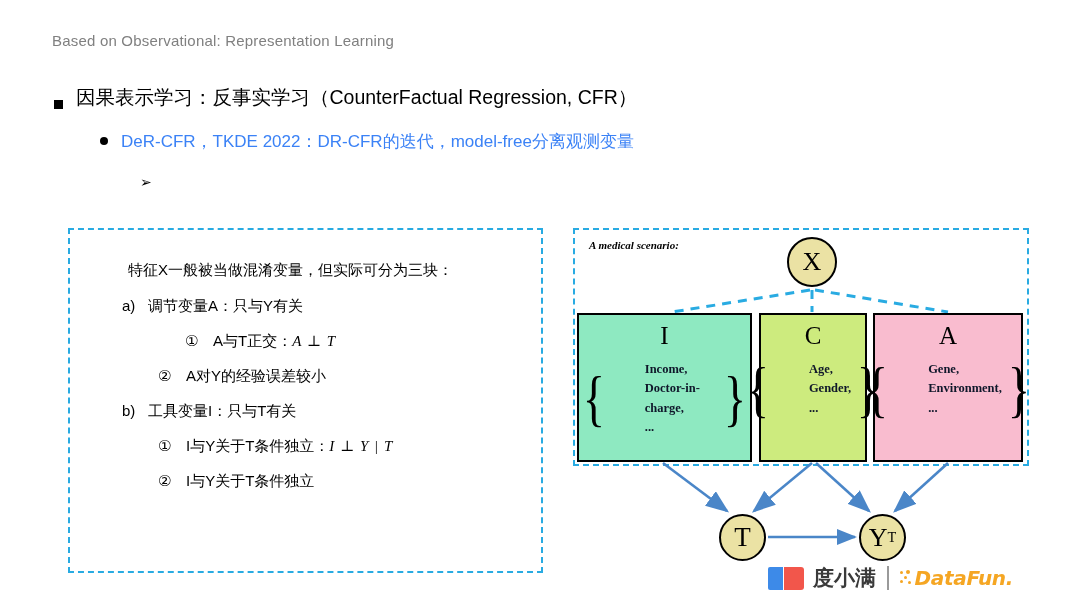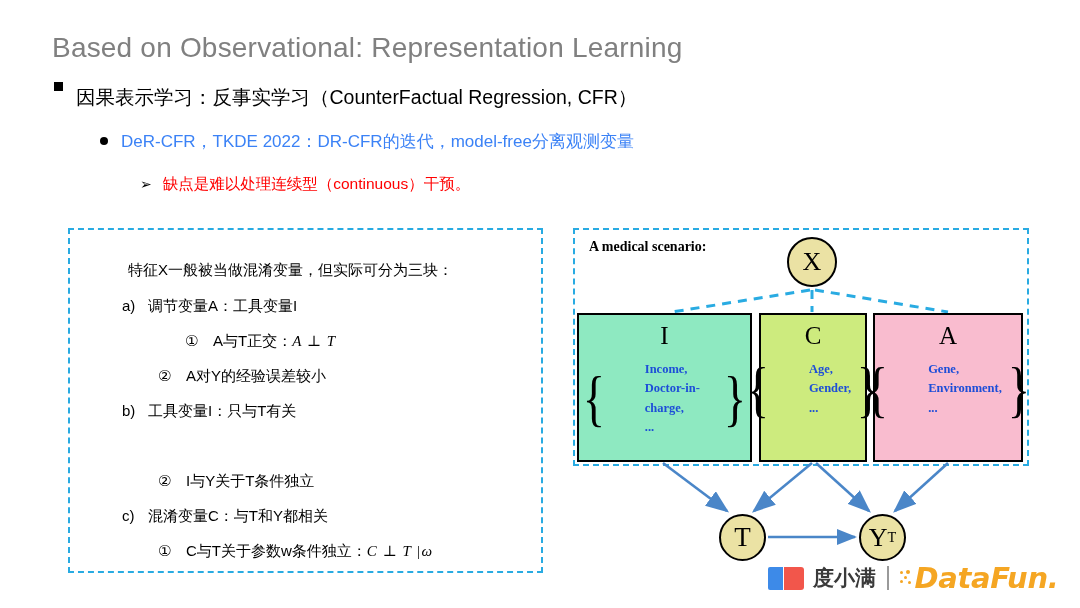--- a/index.html
+++ b/index.html
@@ -14,33 +14,33 @@
     overflow: hidden;
     font-family: "Liberation Sans", "DejaVu Sans", sans-serif;
     -webkit-font-smoothing: antialiased;
   }
 
   
   .slide-title {
     position: absolute;
     left: 52px;
     top: 32px;
-    font-size: 28px;
+    font-size: 15px;
     color: #808080;
     letter-spacing: 0.2px;
     white-space: nowrap;
   }
 
   
   .bullet-l1 {
     position: absolute;
     left: 54px;
     top: 84px;
     display: flex;
-    align-items: flex-start;
+    align-items: flex-end;
     font-size: 19.5px;
     color: #000000;
     white-space: nowrap;
   }
   .bullet-l1 .marker {
     display: inline-block;
     width: 9px;
     height: 9px;
     background: #000;
     margin-right: 13px;
@@ -174,34 +174,35 @@
     line-height: 0.82;
     font-weight: 500;
     color: #000;
     transform: scaleX(0.75);
   }
   .brace-items {
     font-family: "Liberation Serif", "DejaVu Serif", serif;
     font-weight: bold;
     font-size: 12.5px;
     line-height: 1.55;
-    color: #1d4ed8;
+    color: #0f172a;
     padding: 0 2px;
     white-space: nowrap;
     margin-left: 34px;
   }
   .scenario-label {
     position: absolute;
     left: 589px;
     top: 239px;
     font-family: "Liberation Serif", "DejaVu Serif", serif;
     font-weight: bold;
-    font-size: 14px;
-    color: #000;
-    white-space: nowrap;
+    font-size: 11px;
+    color: #000;
+    white-space: nowrap;
+    font-style: italic;
   }
 
   
   #footer-logo {
     position: absolute;
     left: 768px;
     top: 562px;
     display: flex;
     align-items: center;
     height: 32px;
@@ -217,21 +218,21 @@
     margin-left: 9px;
     letter-spacing: 0px;
   }
   .brand-divider {
     width: 1.5px; height: 24px; background: #9a9a9a; margin: 0 11px;
   }
   .brand-df {
     font-family: "DejaVu Sans", sans-serif;
     font-style: italic;
     font-weight: bold;
-    font-size: 29px;
+    font-size: 20px;
     color: #f5a623;
     letter-spacing: -0.3px;
   }
   .dots-mark { position: relative; width: 14px; height: 20px; margin-right: 1px; }
   .dots-mark i {
     position: absolute; background: #f5a623; border-radius: 50%;
   }
 </style>
 </head>
 <body>
@@ -243,54 +244,50 @@
   <span>因果表示学习：反事实学习（CounterFactual Regression, CFR）</span>
 </div>
 
 <div class="bullet-l2">
   <span class="marker"></span>
   <span>DeR-CFR，TKDE 2022：DR-CFR的迭代，model-free分离观测变量</span>
 </div>
 
 <div class="bullet-l3">
   <span class="marker">➢</span>
-  <span class="txt-red">缺点是难以处理连续型（continuous）干预。</span>
 </div>
 
 <div class="dashed-panel" id="left-panel">
   <div class="lp-line lp-head" style="top:32px;">特征X一般被当做混淆变量，但实际可分为三块：</div>
 
   <div class="lp-line lp-a" style="top:68px;">
-    <span class="lp-label">a)</span><span>调节变量A：工具变量I</span>
+    <span class="lp-label">a)</span><span>调节变量A：只与Y有关</span>
   </div>
 
   <div class="lp-line lp-b" style="top:103px;margin-left:27px;">
     <span class="lp-label">①</span><span>A与T正交：</span><span class="mathi">A ⊥ T</span>
   </div>
 
   <div class="lp-line lp-b" style="top:138px;">
     <span class="lp-label">②</span><span>A对Y的经验误差较小</span>
   </div>
 
   <div class="lp-line lp-a" style="top:173px;">
     <span class="lp-label">b)</span><span>工具变量I：只与T有关</span>
   </div>
 
+  <div class="lp-line lp-b" style="top:208px;">
+    <span class="lp-label">①</span><span>I与Y关于T条件独立：</span><span class="mathi">I ⊥ Y | T</span>
+  </div>
 
   <div class="lp-line lp-b" style="top:243px;">
     <span class="lp-label">②</span><span>I与Y关于T条件独立</span>
   </div>
 
-  <div class="lp-line lp-a" style="top:278px;">
-    <span class="lp-label">c)</span><span>混淆变量C：与T和Y都相关</span>
-  </div>
-
-  <div class="lp-line lp-b" style="top:313px;">
-    <span class="lp-label">①</span><span>C与T关于参数w条件独立：</span><span class="mathi">C ⊥ T |ω</span>
-  </div>
+
 </div>
 
 <div class="dashed-panel" id="right-panel"></div>
 
 <div class="scenario-label">A medical scenario:</div>
 
 <svg id="diagram">
   <defs>
     <marker id="arrowhead" markerWidth="9" markerHeight="7" refX="8" refY="3.5" orient="auto">
       <polygon points="0 0, 9 3.5, 0 7" fill="#4a86c8"></polygon>

